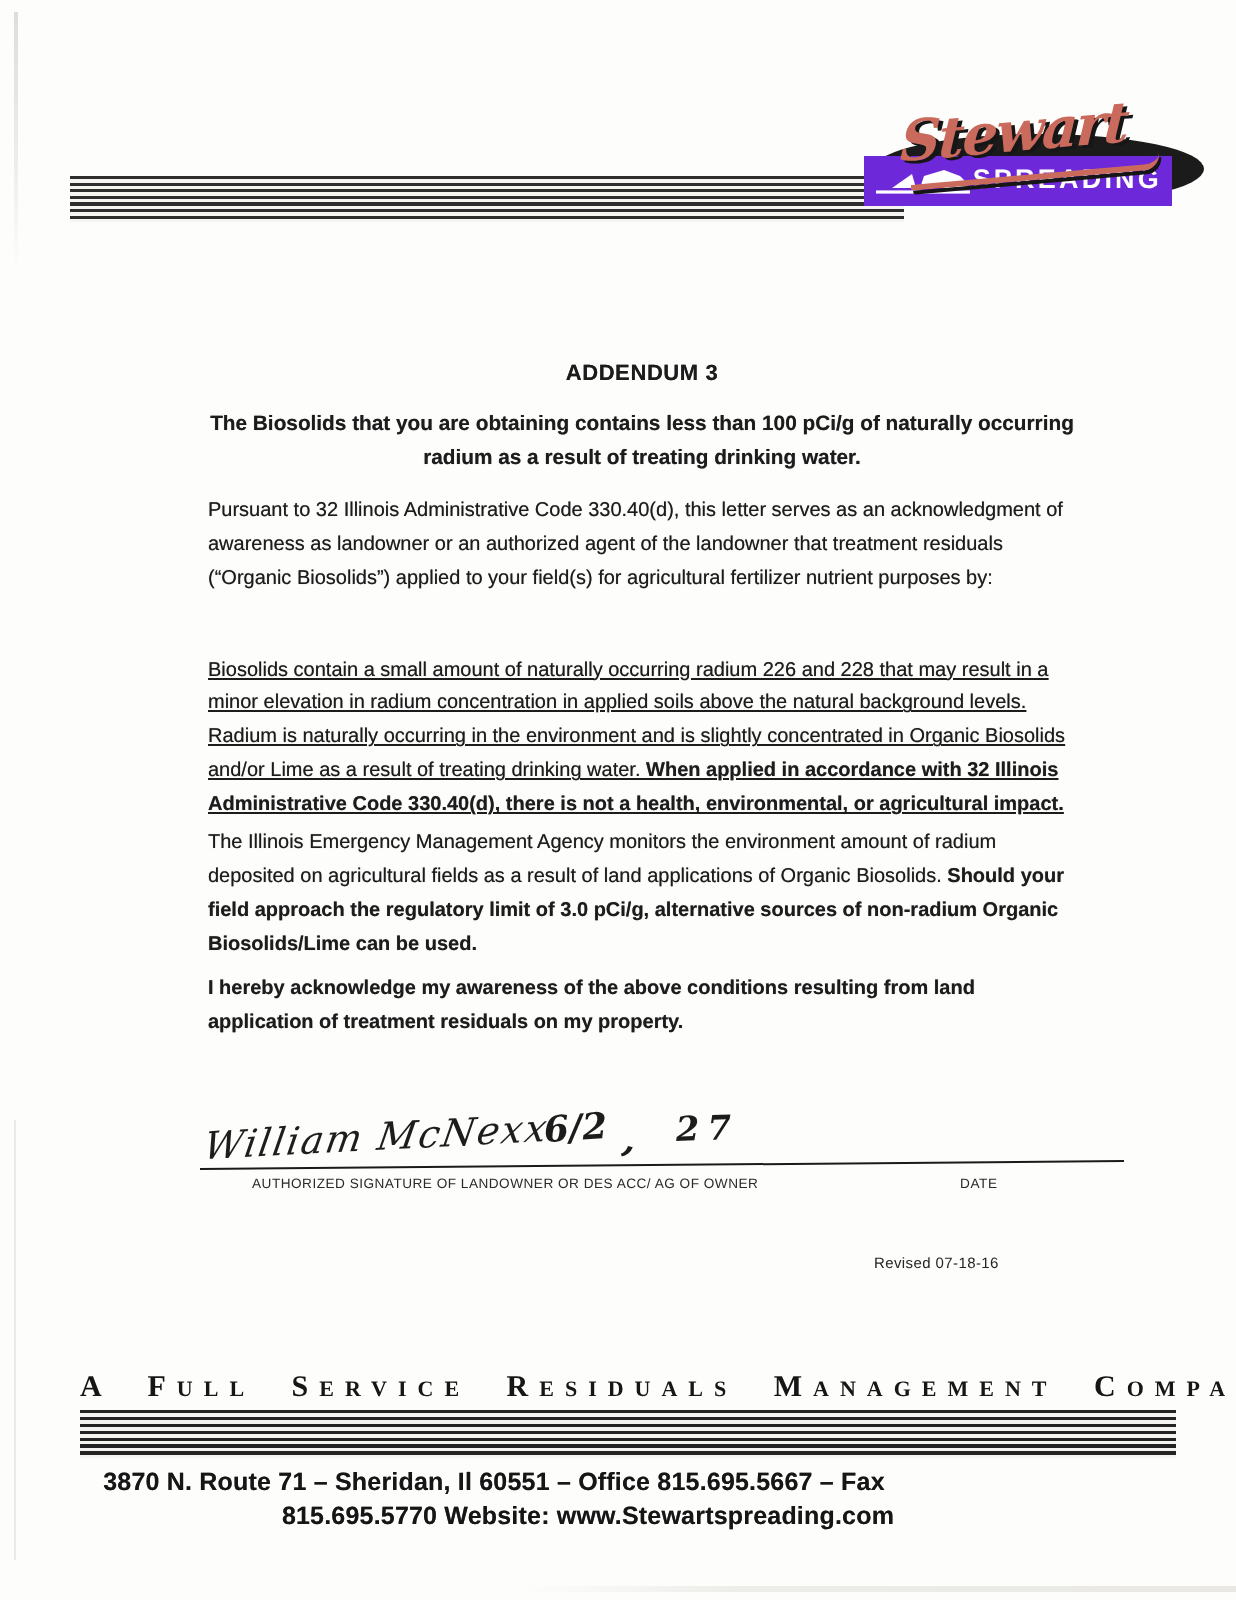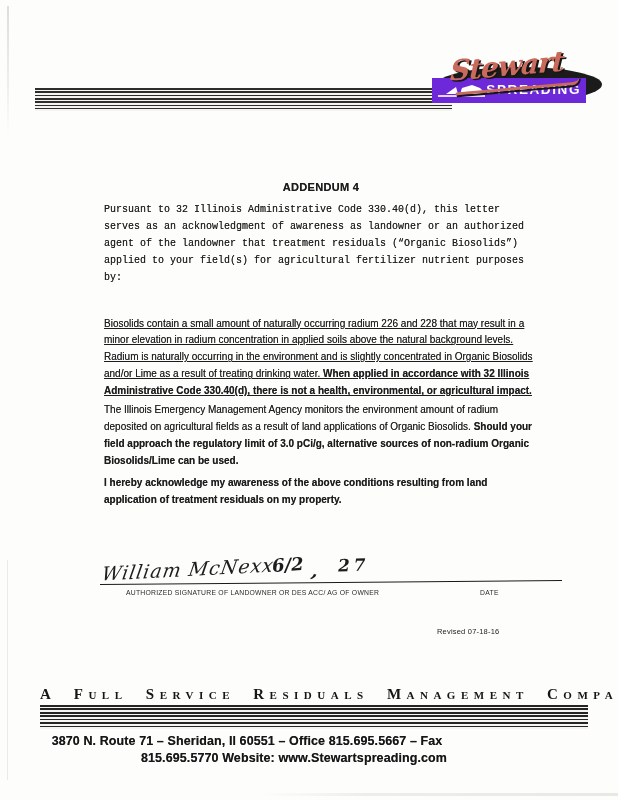--- a/index.html
+++ b/index.html
@@ -38,21 +38,21 @@
   
   .doc{position:absolute;left:104px;top:181px;width:434px;}
   .doc-title{text-align:center;font-weight:bold;font-size:11px;letter-spacing:.3px;
     text-shadow:0 0 .3px rgba(0,0,0,.7);}
   .doc-subtitle{text-align:center;font-size:10.8px;margin-top:12px;
     text-shadow:0 0 .3px rgba(0,0,0,.55);}
   .para{margin-top:9px;font-size:10px;line-height:16.9px;
     text-shadow:0 0 .35px rgba(0,0,0,.6);}
   .para .b{font-weight:bold;}
   .para-0{text-align:center;font-weight:bold;margin-top:12px;font-size:10.4px;}
-  .para-1{font-family:Liberation Mono, monospace;}
+  .para-1{}
   .para-2{margin-top:29px;text-decoration:underline;}
   .para-3{margin-top:2px;}
   .para-4{margin-top:5px;font-weight:bold;}
   
   .sig-block{position:absolute;left:100px;top:552px;width:462px;height:60px;}
   .sig-name{position:absolute;left:2px;top:6px;
     font-family:"DejaVu Serif",serif;font-style:italic;font-size:19px;
     letter-spacing:1px;color:#1d1d1d;transform:rotate(-3deg) skewX(-12deg);
     white-space:nowrap;}
   .sig-date-md{position:absolute;left:172px;top:2px;
@@ -101,22 +101,23 @@
     <polygon points="8,12 18,5 20,12" fill="#ffffff"></polygon>
     <path d="M22 12 L24 6 L34 3 L42 6 L45 9 L46 12 Z" fill="#ffffff"></path>
     <rect x="0" y="13.2" width="47" height="1.6" fill="#ffffff"></rect>
   </svg>
   <span class="logo-banner-text">SPREADING</span>
 </div>
 <div class="logo-script">Stewart</div>
 <div class="logo-swash"></div>
 
 <div class="doc">
-  <div class="doc-title">ADDENDUM 4</div>
+  <div class="doc-title">ADDENDUM 3</div>
   <div id="paragraphs">
+      <div class="para para-0"><span class="b">The Biosolids that you are obtaining contains less than 100 pCi/g of naturally occurring radium as a result of treating drinking water.</span></div>
       <div class="para para-1"><span>Pursuant to 32 Illinois Administrative Code 330.40(d), this letter serves as an acknowledgment of awareness as landowner or an authorized agent of the landowner that treatment residuals (“Organic  Biosolids”) applied to your field(s) for agricultural fertilizer nutrient purposes by:</span></div>
       <div class="para para-2"><span>Biosolids contain a small amount of naturally occurring radium 226 and 228 that may result in a minor elevation in radium concentration in applied soils above the natural background levels. Radium is naturally occurring in the environment and is slightly concentrated in Organic Biosolids and/or Lime as a result of treating drinking water.  </span><span class="b">When applied in accordance with 32 Illinois Administrative Code 330.40(d), there is not a health, environmental, or agricultural impact.</span></div>
       <div class="para para-3"><span>The Illinois Emergency Management Agency monitors the environment amount of radium deposited on agricultural fields as a result of land applications of Organic Biosolids.  </span><span class="b">Should your field approach the regulatory limit of 3.0 pCi/g, alternative sources of non-radium Organic Biosolids/Lime can be used.</span></div>
       <div class="para para-4"><span class="b">I hereby acknowledge my awareness of the above conditions resulting from land application of treatment residuals on my property.</span></div>
     </div>
 </div>
 
 <div class="sig-block">
   <span class="sig-name">William McNexx</span>
   <span class="sig-date-md">6/2</span>

